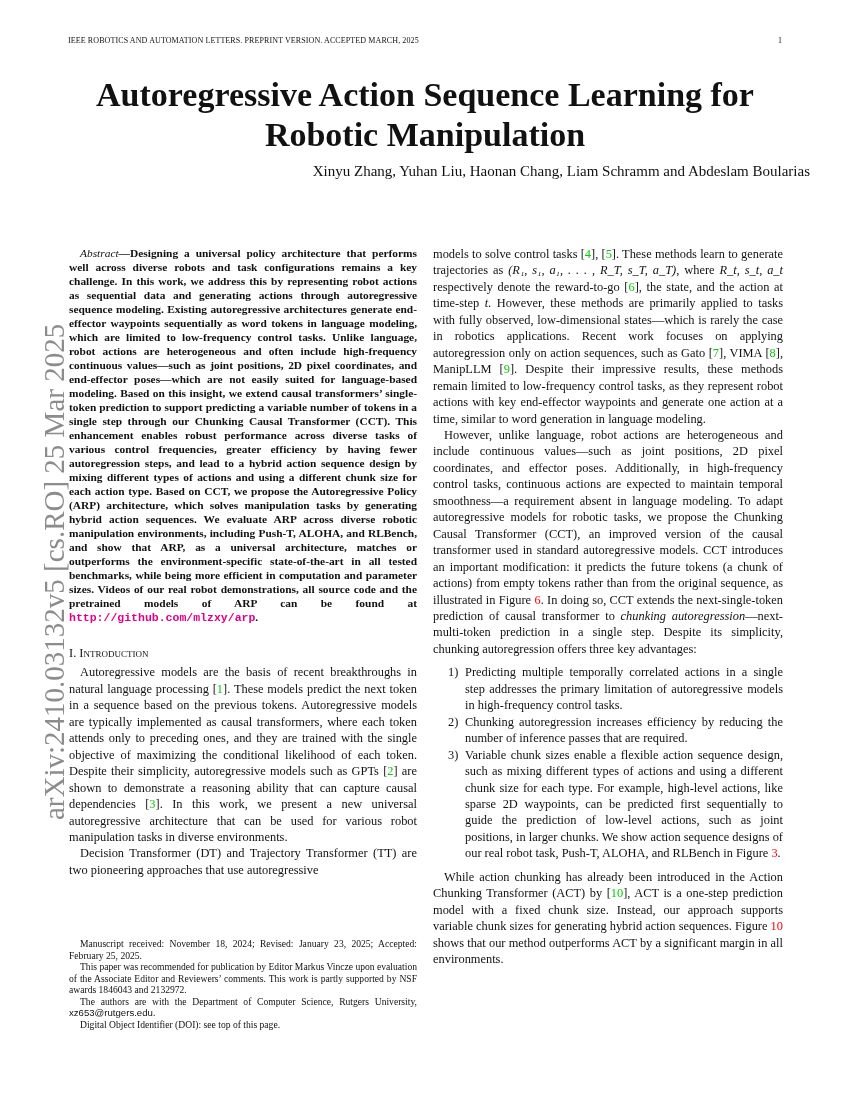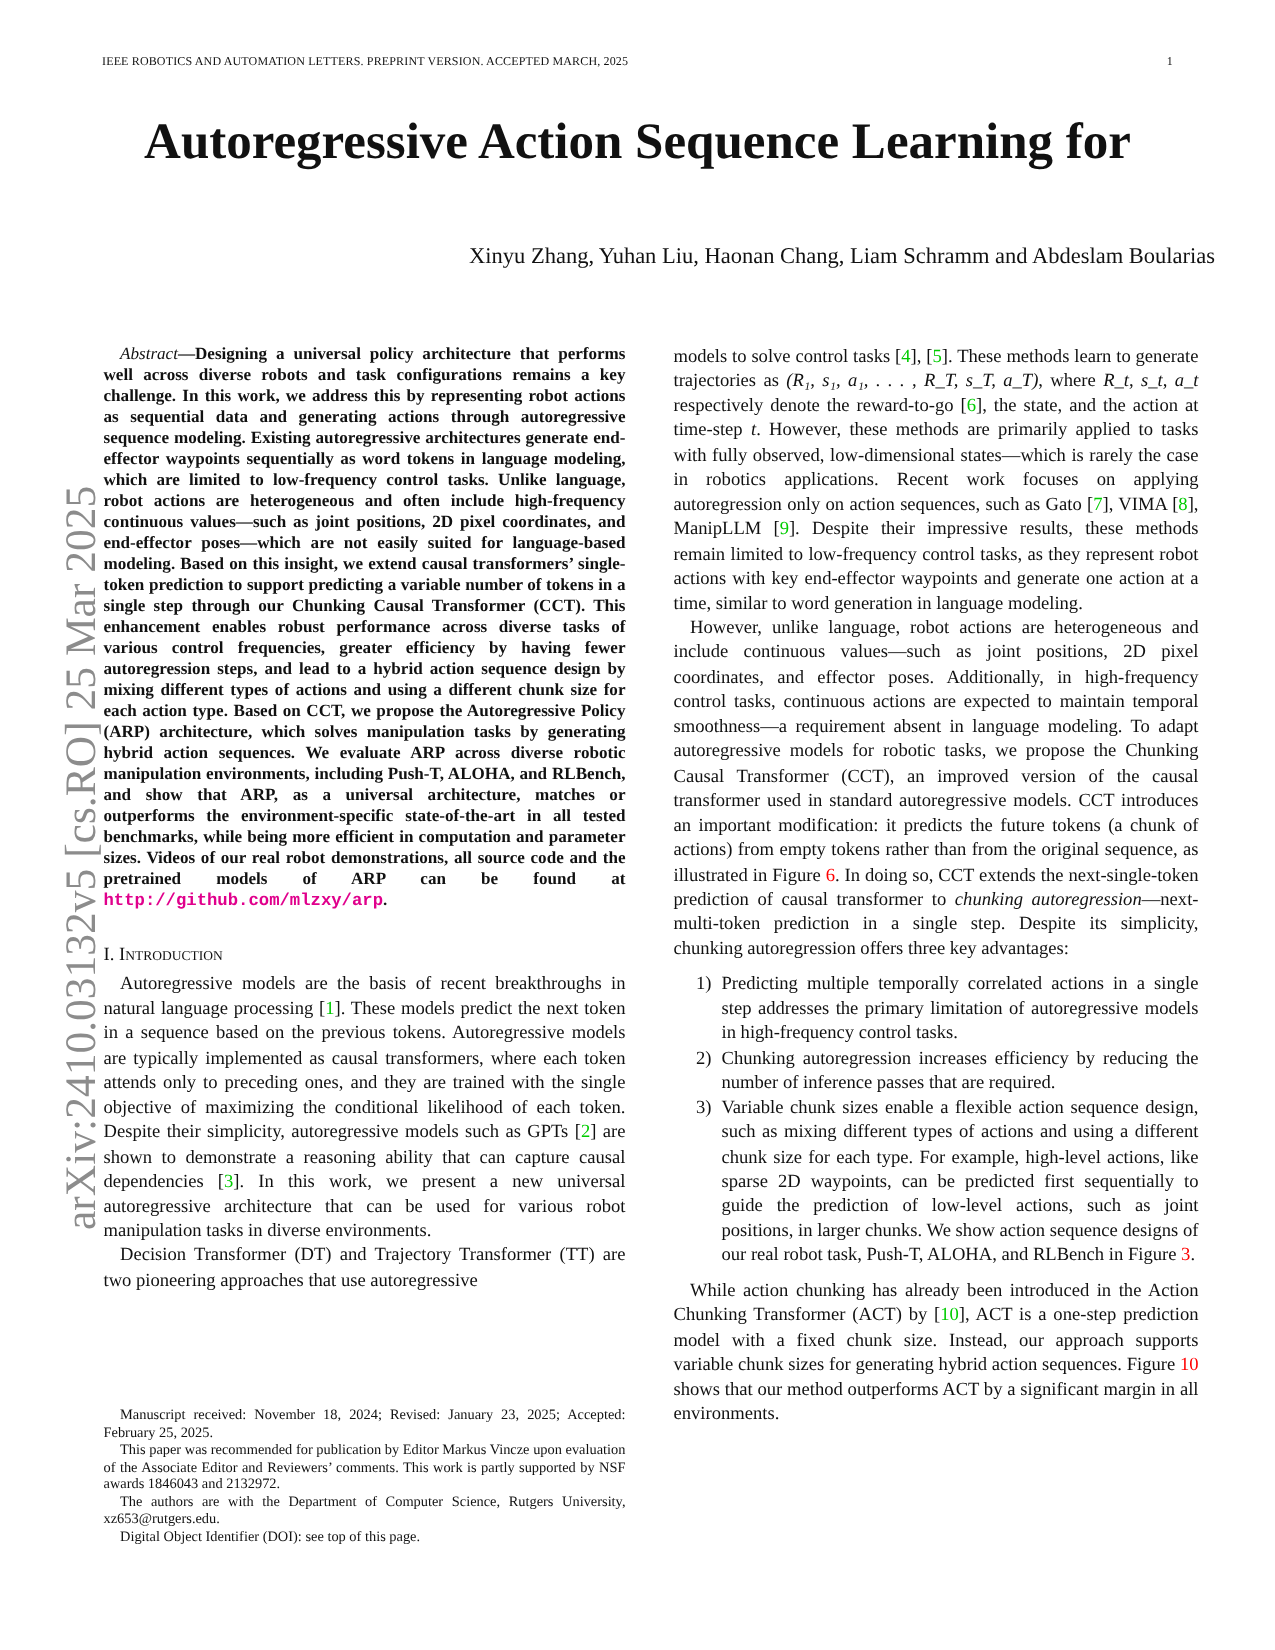--- a/index.html
+++ b/index.html
@@ -9,51 +9,52 @@
                   font-size: 8px; letter-spacing: 0.1px; }
   .running-head .journal { position: absolute; left: 0; top: 0; }
   .running-head .pageno { position: absolute; right: 0; top: 0; }
   .title { position: absolute; top: 75px; left: 40px; right: 40px; text-align: center;
            font-size: 34px; line-height: 40px; font-weight: bold; margin: 0; }
   .authors { position: absolute; top: 163px; left: 40px; right: 40px; text-align: right;
              font-size: 15px; }
   .arxiv-stamp { position: absolute; left: 38px; top: 820px; transform-origin: left top;
                  transform: rotate(-90deg); font-size: 29px; color: #8c8c8c; white-space: nowrap;
                  font-family: "Liberation Serif", "DejaVu Serif", serif; }
-  .col { position: absolute; top: 229px; width: 348px; font-size: 12.4px; line-height: 16.45px;
+  .col { position: absolute; top: 246px; width: 348px; font-size: 12.4px; line-height: 16.45px;
          text-align: justify; hyphens: auto; }
   .col-left { left: 69px; }
-  .col-right { left: 433px; width: 350px; margin-left: 16px; }
+  .col-right { left: 433px; width: 350px; }
   .abstract { font-weight: bold; font-size: 11.4px; line-height: 14.0px; text-indent: 11px; margin: 0; }
   .abstract .lead { font-style: italic; font-weight: normal; }
   .url { font-family: "Liberation Mono", "DejaVu Sans Mono", monospace; color: #e0008c; font-weight: bold; font-size: 11.5px; }
   .section-heading { text-align: left; font-size: 12.4px; margin: 20px 0 3px 0; }
   .section-heading .sc { font-variant: small-caps; }
   p.body { margin: 0; text-indent: 11px; }
   .cite { color: #00cc00; }
   .figref { color: #ff0000; }
   ol.adv { list-style: none; margin: 7px 0 7px 0; padding: 0 0 0 32px; }
   ol.adv li { position: relative; }
   ol.adv li .num { position: absolute; left: -17px; }
   .footnotes { position: absolute; top: 938px; left: 69px; width: 348px; font-size: 9.6px; line-height: 11.5px;
                text-align: justify; }
   .footnotes p { margin: 0; text-indent: 11px; }
-  .mono { font-family: Liberation Serif, serif; }
+  .mono { font-family: Liberation Sans, sans-serif; }
   .math { font-style: italic; }
 </style>
 </head>
 <body>
 
 <div class="running-head">
   <span class="journal">IEEE ROBOTICS AND AUTOMATION LETTERS. PREPRINT VERSION. ACCEPTED MARCH, 2025</span>
   <span class="pageno">1</span>
 </div>
 
 <h1 class="title">
   <span>Autoregressive Action Sequence Learning for</span><br>
+  <span>Robotic Manipulation</span>
 </h1>
 
 <div class="authors">Xinyu Zhang, Yuhan Liu, Haonan Chang, Liam Schramm and Abdeslam Boularias</div>
 
 <div class="arxiv-stamp">arXiv:2410.03132v5  [cs.RO]  25 Mar 2025</div>
 
 <div class="col col-left">
   <p class="abstract"><span class="lead">Abstract</span><span>—Designing a universal policy architecture that performs well across diverse robots and task configurations remains a key challenge. In this work, we address this by representing robot actions as sequential data and generating actions through autoregressive sequence modeling. Existing autoregressive architectures generate end-effector waypoints sequentially as word tokens in language modeling, which are limited to low-frequency control tasks. Unlike language, robot actions are heterogeneous and often include high-frequency continuous values—such as joint positions, 2D pixel coordinates, and end-effector poses—which are not easily suited for language-based modeling. Based on this insight, we extend causal transformers’ single-token prediction to support predicting a variable number of tokens in a single step through our Chunking Causal Transformer (CCT). This enhancement enables robust performance across diverse tasks of various control frequencies, greater efficiency by having fewer autoregression steps, and lead to a hybrid action sequence design by mixing different types of actions and using a different chunk size for each action type. Based on CCT, we propose the Autoregressive Policy (ARP) architecture, which solves manipulation tasks by generating hybrid action sequences. We evaluate ARP across diverse robotic manipulation environments, including Push-T, ALOHA, and RLBench, and show that ARP, as a universal architecture, matches or outperforms the environment-specific state-of-the-art in all tested benchmarks, while being more efficient in computation and parameter sizes. Videos of our real robot demonstrations, all source code and the pretrained models of ARP can be found at </span><span class="url">http://github.com/mlzxy/arp</span><span>.</span></p>
 
   <div class="section-heading">

